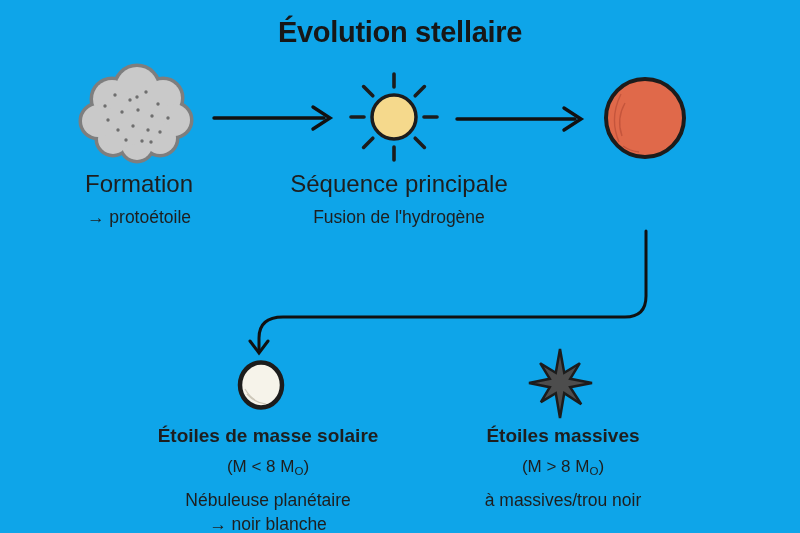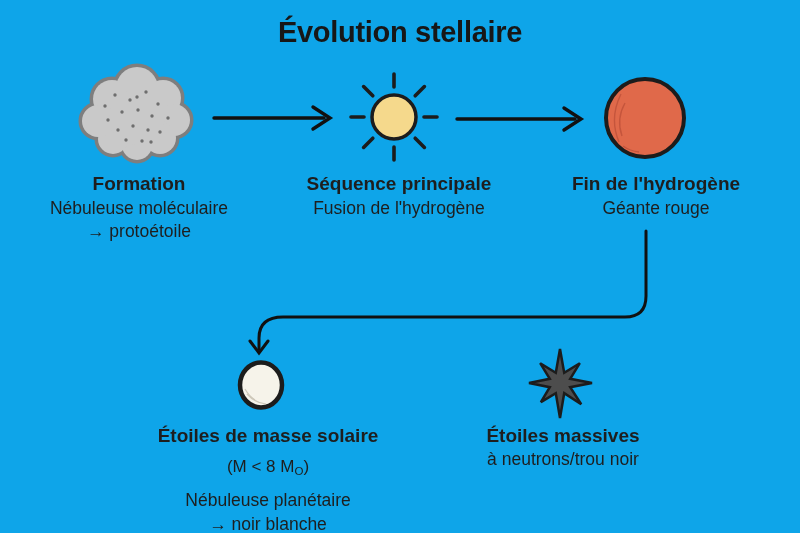--- a/index.html
+++ b/index.html
@@ -11,21 +11,21 @@
     position:absolute;top:16px;left:0;width:800px;text-align:center;
     font-size:29px;font-weight:700;letter-spacing:-0.3px;color:#171717;
   }
   .diagram-svg{position:absolute;left:0;top:0;width:800px;height:533px;}
   .col{position:absolute;text-align:center;}
   .c1{left:4px;top:172px;width:270px;}
   .c2{left:262px;top:172px;width:274px;}
   .c3{left:519px;top:172px;width:274px;}
   .o1{left:130px;top:424px;width:276px;}
   .o2{left:425px;top:424px;width:276px;}
-  .h{font-size:19px;font-weight:700;line-height:24px;margin-bottom:1px;}
+  .h{font-size:24px;font-weight:400;line-height:24px;margin-bottom:10px;}
   .b{font-size:17.5px;line-height:23px;}
   .oh{font-size:19px;font-weight:700;line-height:23px;}
   .mass{font-size:17px;line-height:23px;margin-bottom:5px;margin-top:8px;}
   .msub{font-size:0.68em;vertical-align:-0.22em;}
   .ob{font-size:17.5px;line-height:24px;}
 </style>
 </head>
 <body>
 
 <div class="canvas">
@@ -125,39 +125,35 @@
       </g>
     </g>
 
     <g>
       <polygon stroke-width="2.5" stroke-linejoin="miter" points="560,349 564.2,372.8 579.8,363.2 570.2,378.8 592,383 570.2,387.2 581.2,404.2 564.2,393.2 560,418 555.8,393.2 540.9,402.1 549.8,387.2 529,383 549.8,378.8 540.2,363.2 555.8,372.8" fill="#4d4d4d" stroke="#1c1c1c"></polygon>
     </g>
   </svg>
 
   <div class="col c1">
     <div class="h">Formation</div>
-    <div class="b">Nébuleuse moléculaire</div>
     <div class="b">→ protoétoile</div>
   </div>
 
   <div class="col c2">
     <div class="h">Séquence principale</div>
     <div class="b">Fusion de l'hydrogène</div>
   </div>
 
-  <div class="col c3">
-    <div class="h">Fin de l'hydrogène</div>
-    <div class="b">Géante rouge</div>
-  </div>
 
   <div class="col o1">
     <div class="oh">Étoiles de masse solaire</div>
     <div class="mass"><span>(M &lt; 8 M</span><span class="msub">O</span><span>)</span></div>
     <div class="ob">Nébuleuse planétaire</div>
     <div class="ob">→ noir blanche</div>
   </div>
 
   <div class="col o2">
     <div class="oh">Étoiles massives</div>
-    <div class="ob">à neutrons/trou noir</div>
+    <div class="mass"><span>(M &gt; 8 M</span><span class="msub">O</span><span>)</span></div>
+    <div class="ob">à massives/trou noir</div>
   </div>
 
 </div>
 
 </body></html>

